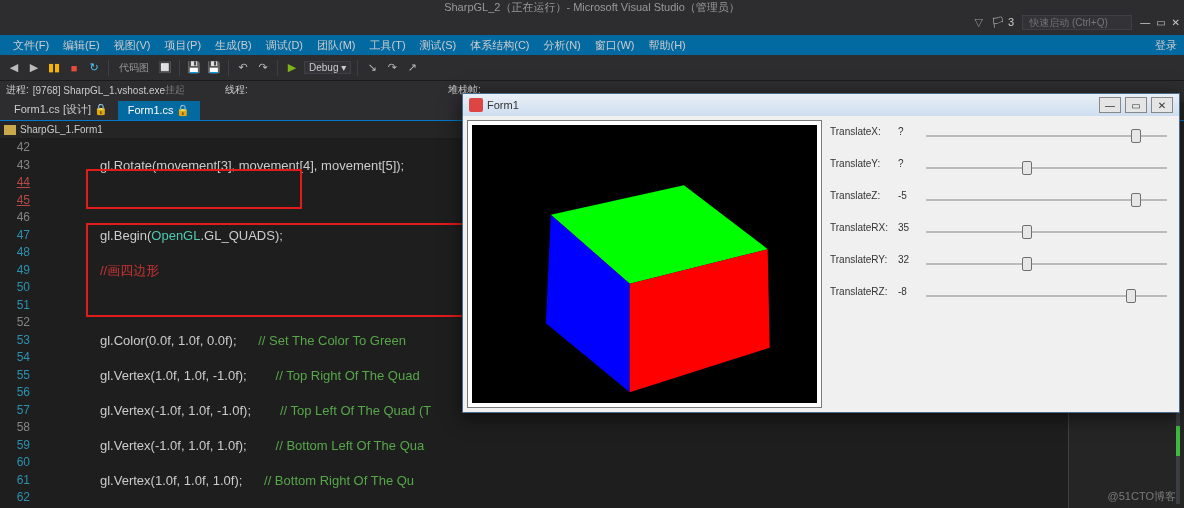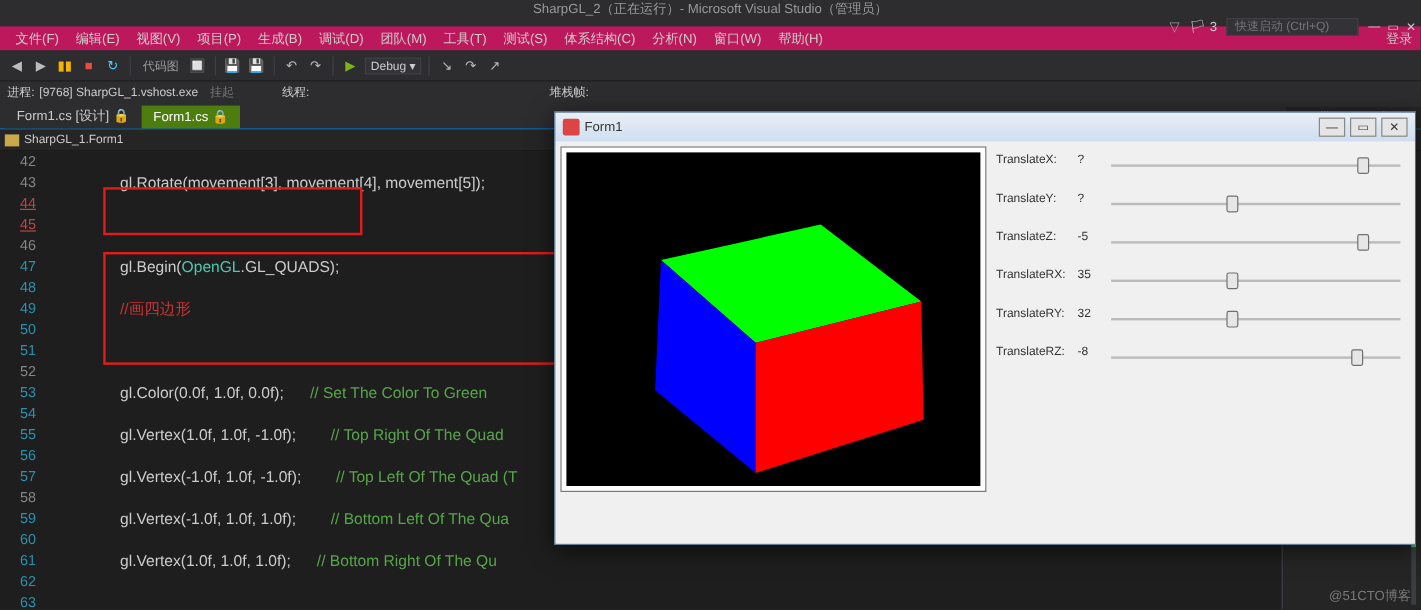--- a/index.html
+++ b/index.html
@@ -7,41 +7,41 @@
 
 
 .title-bar { height: 22px; background: #2d2d30; display: flex; align-items: center; padding: 0 4px; color: #999; font-size: 11px; flex-direction: column; }
 .title-bar .vs-icon { width: 14px; height: 14px; background: #68217a; margin-right: 6px; }
 .title-bar .right { margin-left: auto; display: flex; align-items: center; gap: 8px; }
 .title-bar .flag { color: #ccc; }
 .title-bar .search { background: #333337; border: 1px solid #3f3f46; padding: 1px 6px; width: 110px; color: #999; font-size: 10px; }
 .title-bar .win-btns { display: flex; gap: 6px; color: #ccc; font-size: 10px; }
 
 
-.menu-bar { height: 20px; background: #be185d; display: flex; align-items: center; padding-left: 6px; color: #ccc; font-size: 11px; }
+.menu-bar { height: 20px; background: #0369a1; display: flex; align-items: center; padding-left: 6px; color: #ccc; font-size: 11px; margin-top: 13px; }
 .menu-bar span { padding: 2px 7px; cursor: pointer; }
 .login { margin-left: auto; padding-right: 8px; color: #ccc; }
 
 
 .toolbar { height: 26px; background: #2d2d30; border-bottom: 1px solid #1b1b1c; display: flex; align-items: center; padding-left: 6px; gap: 4px; }
 .tb-btn { width: 16px; height: 16px; display: inline-flex; align-items: center; justify-content: center; color: #bbb; cursor: pointer; font-size: 11px; }
 .tb-btn.blue { color: #4ec9b0; }
 .tb-btn.green { color: #7cb518; }
 .tb-sep { width: 1px; height: 16px; background: #3f3f46; margin: 0 2px; }
 .tb-text { color: #999; font-size: 10px; padding: 0 4px; }
 .tb-select { background: #333337; border: 1px solid #3f3f46; color: #ccc; font-size: 10px; padding: 0 4px; }
 
 
 .process-line { height: 18px; background: #2d2d30; display: flex; align-items: center; padding-left: 6px; color: #ccc; font-size: 10px; }
-.process-line span.faded { color: #777; margin-left: 10px; }
+.process-line span.faded { color: #777; }
 
 
 .tabs-row { height: 22px; background: #2d2d30; display: flex; align-items: flex-end; border-bottom: 1px solid #007acc; padding-left: 4px; }
 .tab { padding: 3px 10px; background: #2d2d30; color: #ccc; font-size: 11px; cursor: pointer; }
-.tab.active { background: #4d7c0f; color: #fff; }
+.tab.active { background: #0369a1; color: #fff; }
 .right-panel-tab { margin-left: auto; padding: 3px 10px; background: #252526; color: #ccc; font-size: 11px; display: flex; align-items: center; gap: 4px; }
 .pin { font-size: 9px; }
 .close-x { font-size: 10px; padding-left: 4px; }
 
 
 .breadcrumb { height: 18px; background: #252526; border-bottom: 1px solid #1b1b1c; display: flex; align-items: center; padding-left: 4px; color: #ccc; font-size: 10px; }
 .bc-icon { width: 12px; height: 10px; background: #c9a94b; margin-right: 4px; }
 
 
 .workarea { display: flex; height: calc(508px - 22px - 20px - 26px - 18px - 22px - 18px); position: relative; }
@@ -50,21 +50,21 @@
 .ln-bp { color: #2b91af; }
 .ln-red { color: #b74848; text-decoration: underline; }
 .code { position: absolute; left: 40px; top: 0; white-space: pre; }
 .code .cls { color: #4ec9b0; }
 .code .cm { color: #57a64a; }
 .code .cm-red { color: #c93434; }
 .redbox1 { position: absolute; left: 86px; top: 30px; width: 216px; height: 40px; border: 2px solid #e21b1b; pointer-events: none; }
 .redbox2 { position: absolute; left: 86px; top: 84px; width: 380px; height: 94px; border: 2px solid #e21b1b; pointer-events: none; }
 
 
-.form-window { position: absolute; left: 462px; top: 93px; width: 718px; height: 361px; background: #f0f0f0; border: 1px solid #4a6b8a; box-shadow: 0 4px 18px rgba(0,0,0,0.6); display: flex; flex-direction: column; }
+.form-window { position: absolute; left: 462px; top: 93px; width: 718px; height: 320px; background: #f0f0f0; border: 1px solid #4a6b8a; box-shadow: 0 4px 18px rgba(0,0,0,0.6); display: flex; flex-direction: column; }
 .form-title { height: 24px; background: linear-gradient(#e9eff6,#cedef0); display: flex; align-items: center; padding: 0 6px; font-size: 11px; color: #333; }
 .form-title .icon { width: 14px; height: 14px; display: inline-block; margin-right: 4px; background: #d44; border-radius: 2px; }
 .form-title .wb { margin-left: auto; display: flex; gap: 4px; }
 .form-title .wb span { width: 22px; height: 16px; border: 1px solid #888; background: #e5e5e5; display: flex; align-items: center; justify-content: center; font-size: 10px; cursor: pointer; }
 .form-body { flex: 1; display: flex; background: #f0f0f0; padding: 4px; }
 .gl-canvas { width: 355px; height: 288px; background: #ffffff; padding: 4px; border: 1px solid #7a7a7a; position: relative; }
 .gl-inner { width: 100%; height: 100%; background: #000; position: relative; overflow: hidden; }
 .sliders { flex: 1; padding: 6px 8px; font-size: 10px; color: #333; }
 .slider-row { display: flex; height: 32px; gap: 4px; }
 .slider-label { width: 64px; }

